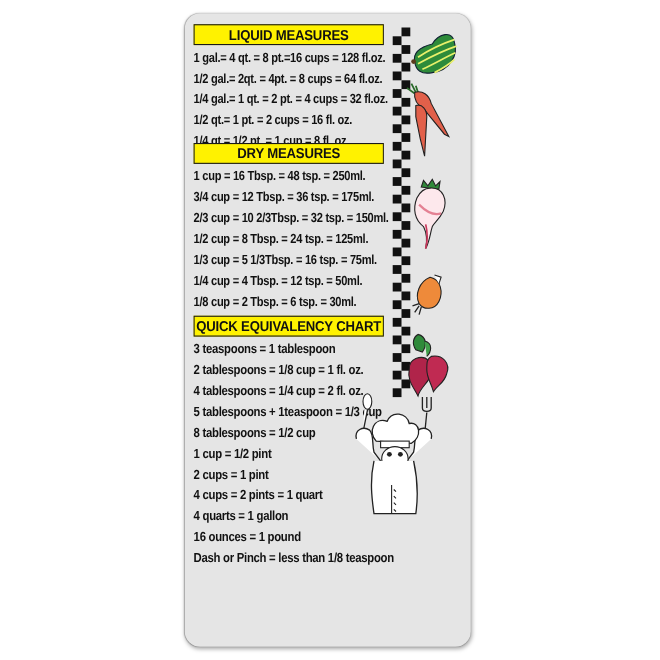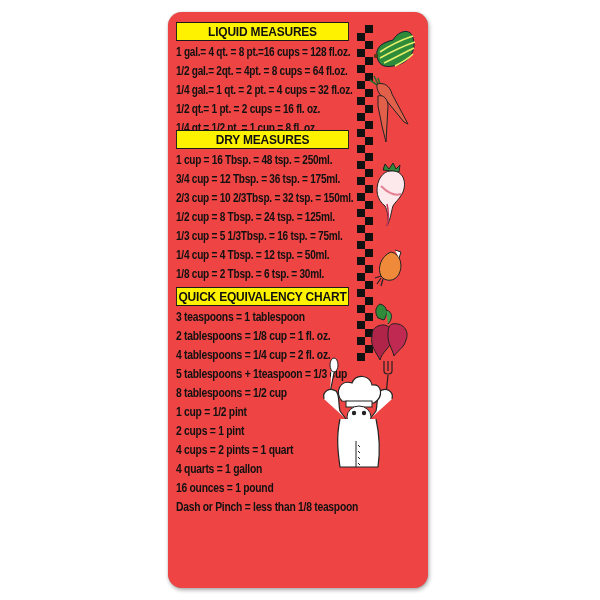--- a/index.html
+++ b/index.html
@@ -2,21 +2,21 @@
 <html><head>
   <meta charset="utf-8">
   <style>
     html, body { margin: 0; padding: 0; }
     body {
       width: 600px; height: 600px; background: #ffffff; position: relative; overflow: hidden;
       font-family: "Liberation Sans", "DejaVu Sans", sans-serif;
     }
     .card {
       position: absolute; left: 168px; top: 12px; width: 260px; height: 576px;
-      background: #ef4444; border-radius: 14px;
+      background: #e5e5e5; border-radius: 14px;
       box-shadow: 1px 2px 4px rgba(0,0,0,0.35), 0 0 1px rgba(0,0,0,0.3);
     }
     .header {
       position: absolute; left: 8px; width: 170px; height: 17px;
       background: #fff200; border: 1.5px solid #1a1a1a;
       box-sizing: content-box;
       text-align: center; font-weight: bold; font-size: 13px; line-height: 17px;
       color: #111; letter-spacing: -0.2px; transform: scaleX(0.92); transform-origin: left center;
       width: 186px;
     }

